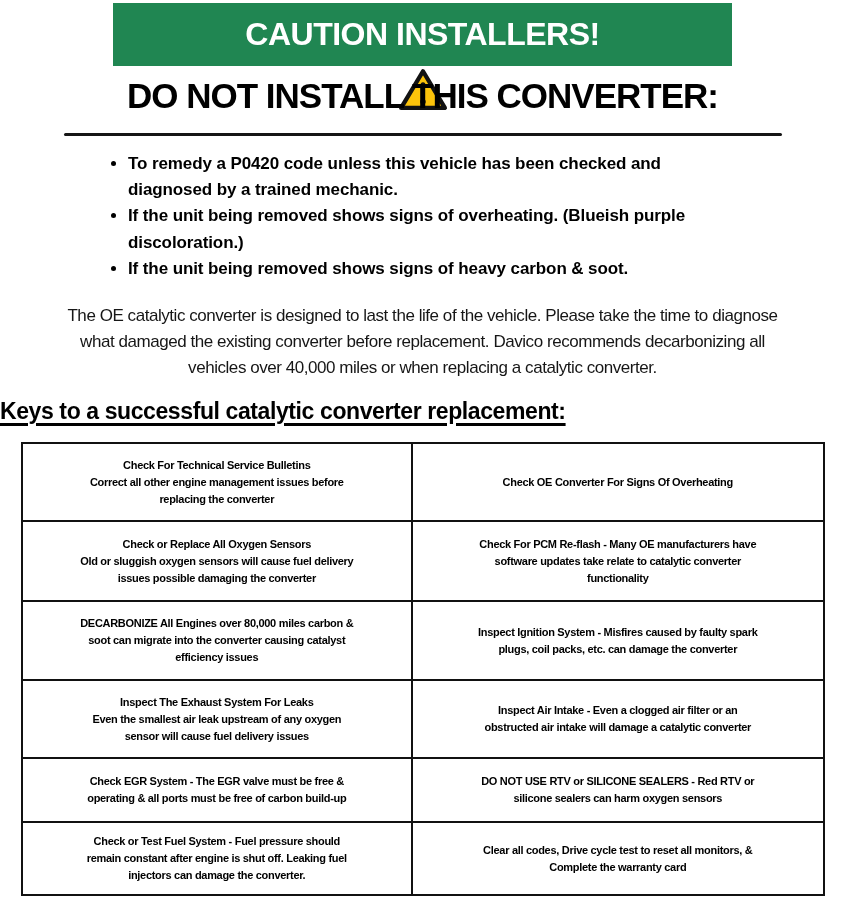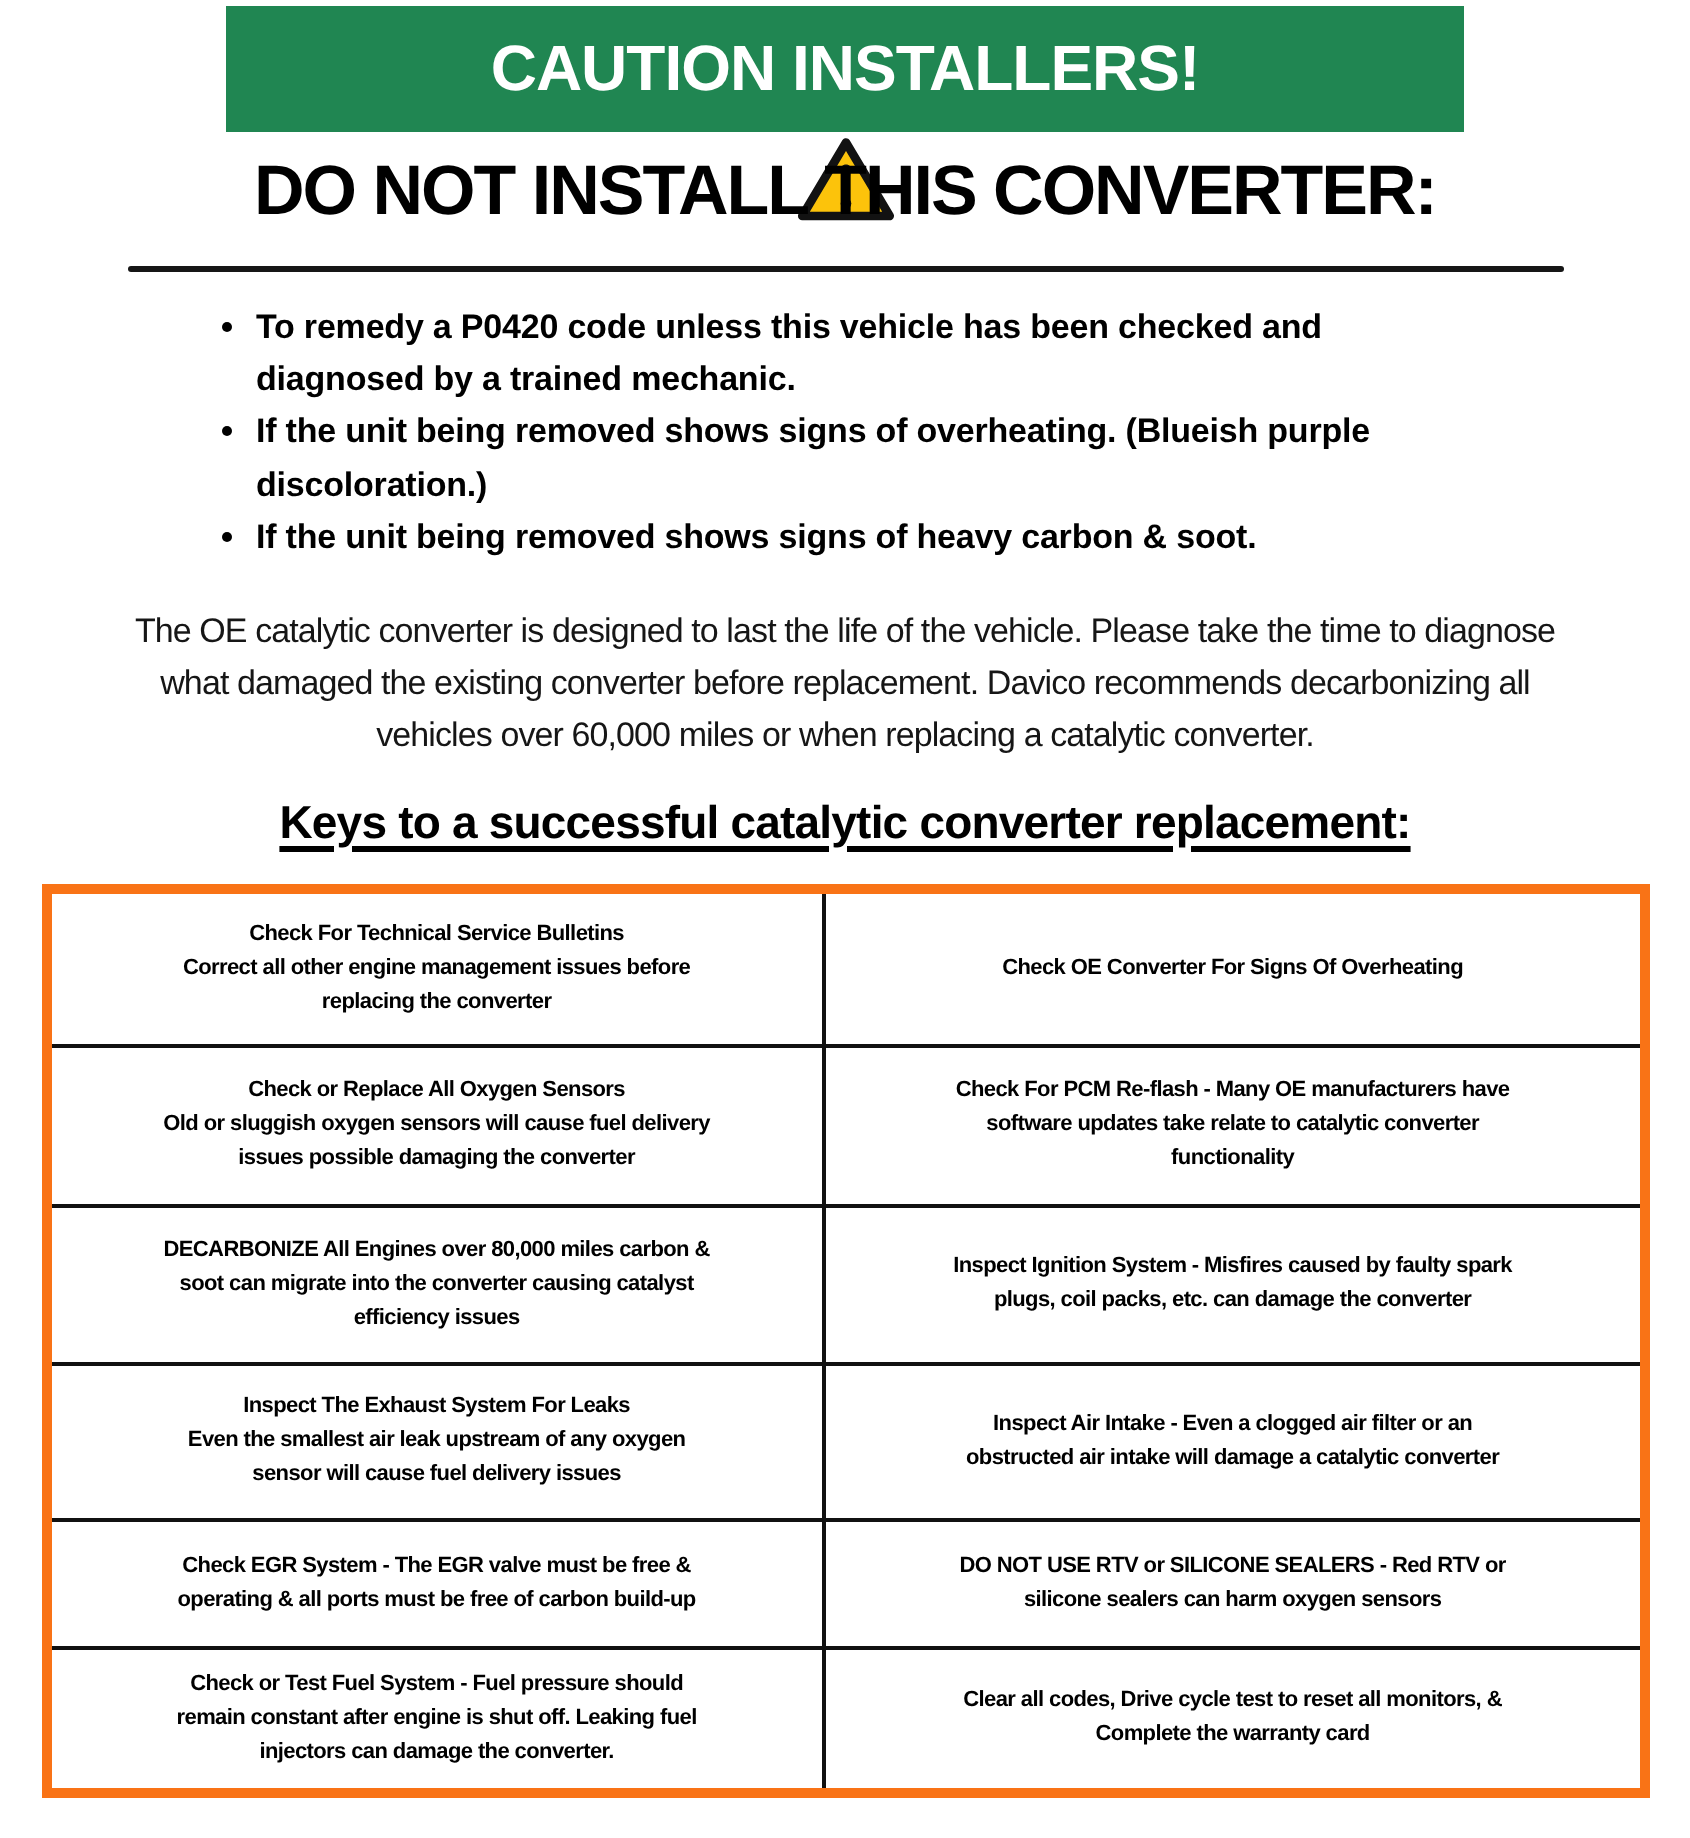--- a/index.html
+++ b/index.html
@@ -41,29 +41,29 @@
   }
 
   
   .advisory {
     margin:21px 0 0; text-align:center; font-size:17px; font-weight:normal;
     letter-spacing:-0.45px; line-height:1.53; color:#161616; white-space:pre-line;
   }
 
   
   .keys-heading {
-    margin:17px 0 0; text-align:center; font-size:23px; font-weight:bold;
+    margin:17px 0 0; text-align:left; font-size:23px; font-weight:bold;
     letter-spacing:-0.4px;
     text-decoration:underline; text-decoration-thickness:2.5px; text-underline-offset:4px;
   }
 
   
   .keys-table {
     width:804px; margin:17px auto 0; border-collapse:collapse;
-    table-layout:fixed; border:5px solid #f97316;padding-left:45px;
+    table-layout:fixed; border:2px solid #f97316;padding-left:45px;
   }
   .keys-table col.c-left  { width:48.7%; }
   .keys-table col.c-right { width:51.3%; }
   .keys-table td {
     border:2.5px solid #111; text-align:center; vertical-align:middle;
     font-size:11px; font-weight:bold; line-height:1.55; letter-spacing:-0.3px;
     padding:6px 8px; white-space:pre-line;
   }
   .keys-table tr:nth-child(1){ height:78px; }
   .keys-table tr:nth-child(2){ height:80px;margin-top:16px; }
@@ -102,21 +102,21 @@
   <ul class="warnings">
     <li>To remedy a P0420 code unless this vehicle has been checked and
 diagnosed by a trained mechanic.</li>
     <li>If the unit being removed shows signs of overheating. (Blueish purple
 discoloration.)</li>
     <li>If the unit being removed shows signs of heavy carbon &amp; soot.</li>
   </ul>
 
   <p class="advisory">The OE catalytic converter is designed to last the life of the vehicle. Please take the time to diagnose
 what damaged the existing converter before replacement. Davico recommends decarbonizing all
-vehicles over 60,000 miles or when replacing a catalytic converter.</p>
+vehicles over 40,000 miles or when replacing a catalytic converter.</p>
 
   <h3 class="keys-heading">Keys to a successful catalytic converter replacement:</h3>
 
   <table class="keys-table">
     <colgroup>
         <col class="c-left">
         <col class="c-right">
       </colgroup>
     <tbody>
       <tr>

